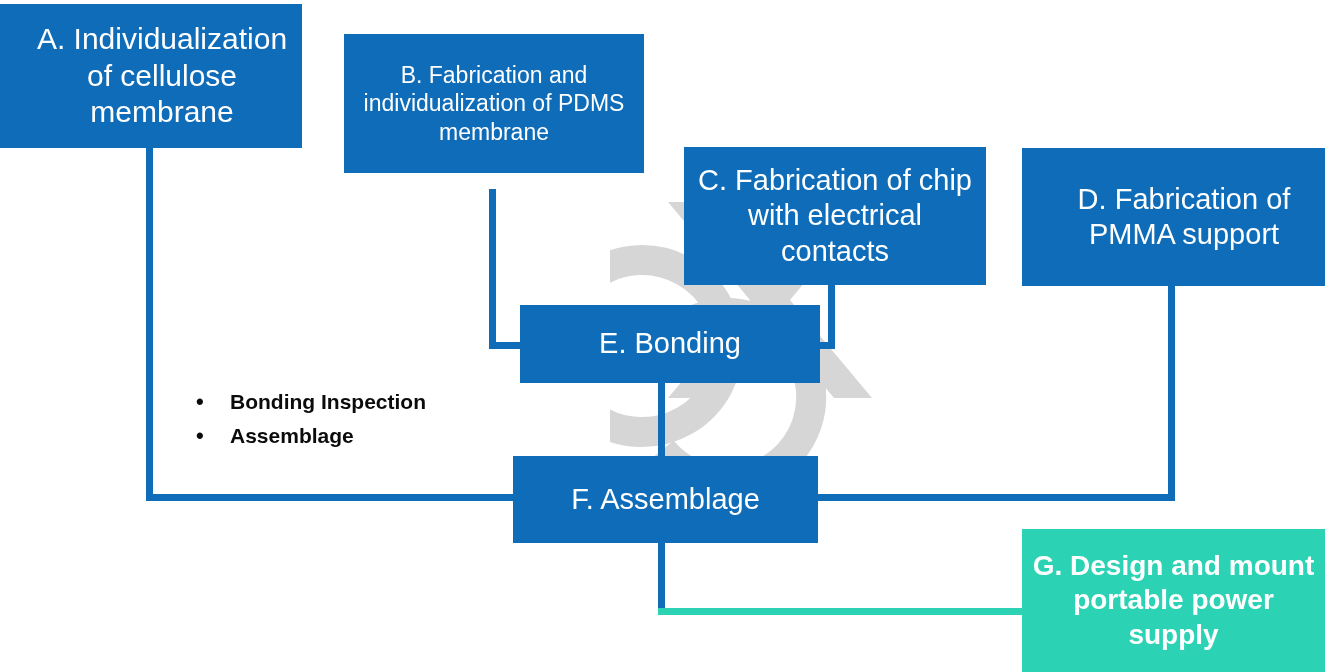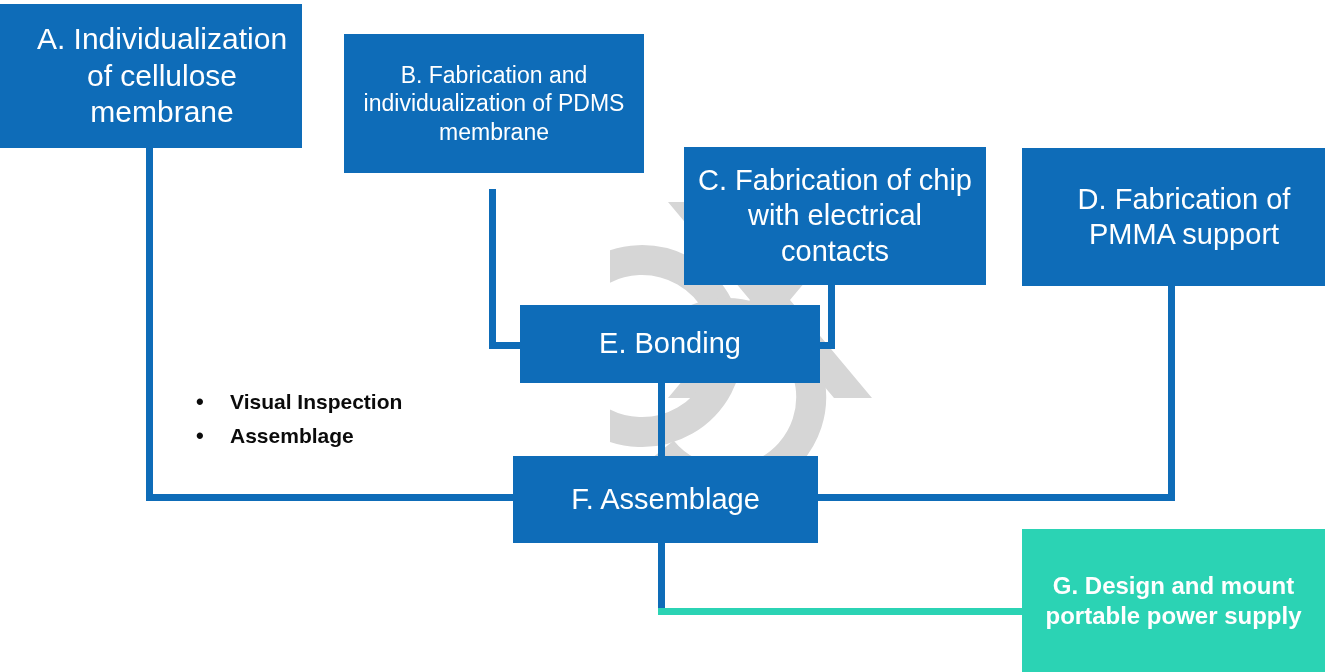--- a/index.html
+++ b/index.html
@@ -58,21 +58,21 @@
     display: block;
     width: 100%;
   }
   
   #box-a { left: 0px;    top: 4px;   width: 302px; height: 144px; font-size: 30px; padding-left: 32px; }
   #box-b { left: 344px;  top: 34px;  width: 300px; height: 139px; font-size: 23px; }
   #box-c { left: 684px;  top: 99px;  width: 302px; height: 138px; font-size: 29px; margin-top: 48px; }
   #box-d { left: 1022px; top: 148px; width: 324px; height: 138px; font-size: 29px; }
   #box-e { left: 520px;  top: 305px; width: 300px; height: 78px;  font-size: 29px; }
   #box-f { left: 513px;  top: 456px; width: 305px; height: 87px;  font-size: 29px; }
-  #box-g { left: 1022px; top: 529px; width: 303px; height: 143px; font-size: 24px; }
+  #box-g { left: 1022px; top: 529px; width: 303px; height: 143px; font-size: 28px; }
   
   #qc-list {
     position: absolute;
     left: 196px;
     top: 385px;
     z-index: 2;
     font-size: 21px;
     font-weight: bold;
     color: #0b0b0b;
     line-height: 1.55;
@@ -141,21 +141,21 @@
     <span class="box-label">F. Assemblage</span>
   </div>
 
   <div class="box green-box" id="box-g">
     <span class="box-label">G. Design and mount portable power supply</span>
   </div>
 
   <div id="qc-list">
     <div class="qc-item">
       <span class="qc-bullet">•</span>
-      <span>Visual Inspection</span>
+      <span>Bonding Inspection</span>
     </div>
     <div class="qc-item">
       <span class="qc-bullet">•</span>
       <span>Assemblage</span>
     </div>
   </div>
 
 </div>
 
 </body></html>

